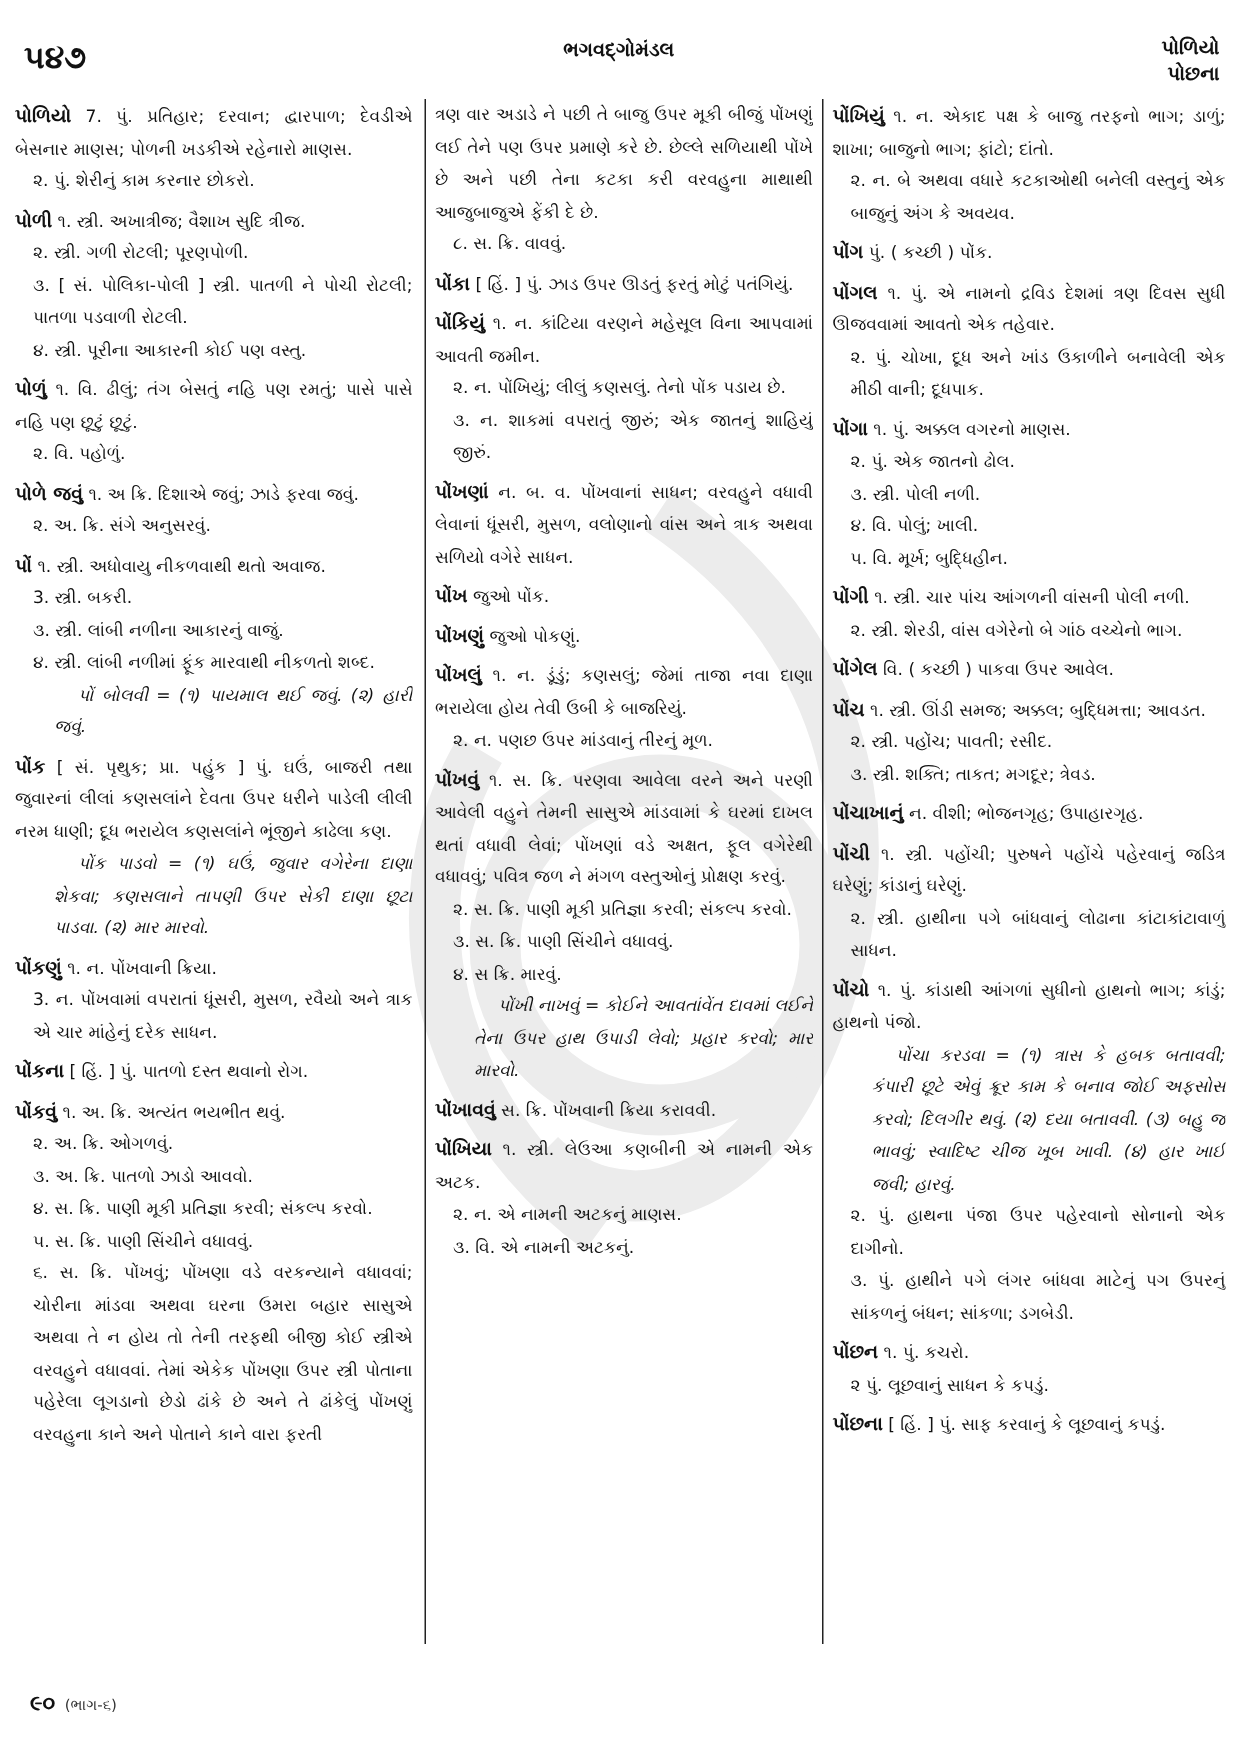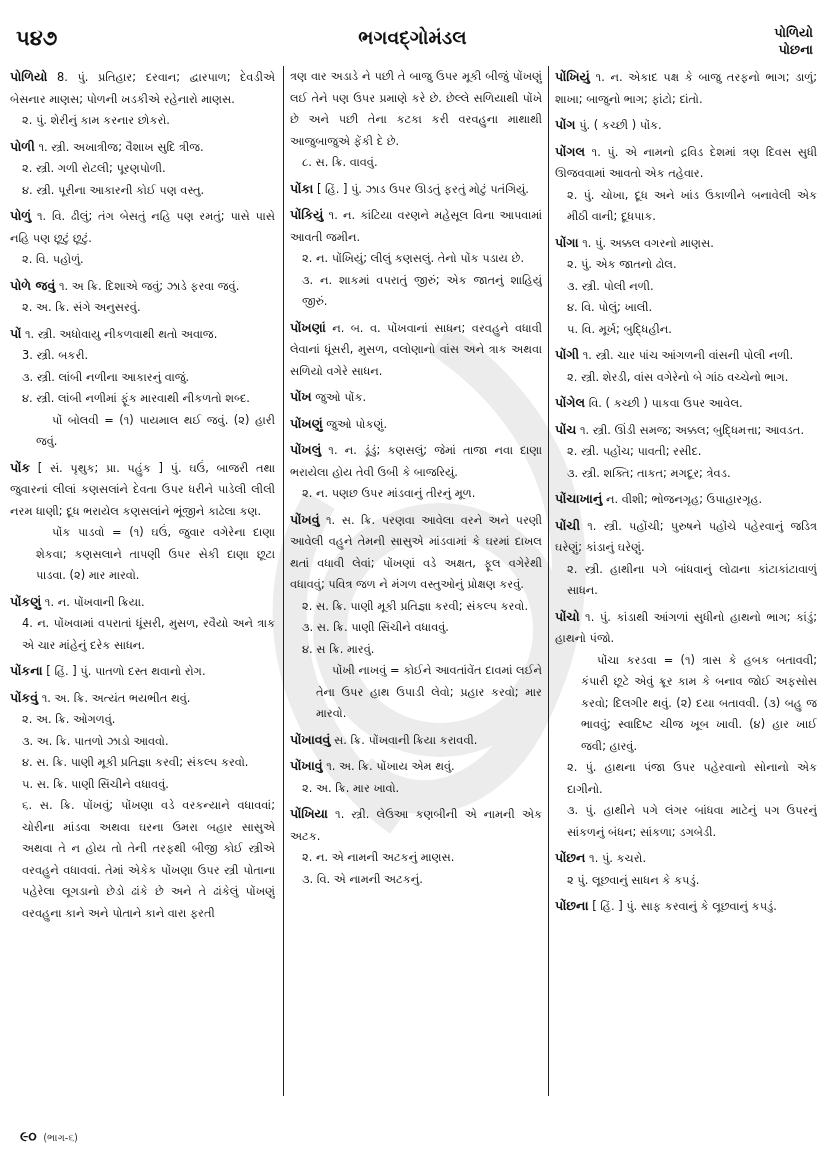--- a/index.html
+++ b/index.html
@@ -8,34 +8,34 @@
     font-family: "DejaVu Sans", sans-serif; color: #111;
   }
   .watermark {
     position: absolute; left: 230px; top: 300px; width: 420px; height: 560px;
     pointer-events: none; z-index: 0;
   }
   .header {
     position: absolute; top: 24px; left: 12px; right: 12px; height: 40px; z-index: 1;
   }
   .header .page-num { position: absolute; left: 4px; top: 2px; font-size: 21px; font-weight: bold; }
-  .header .book-title { position: absolute; left: 0; right: 0; top: 2px; text-align: center; font-size: 19px; font-weight: bold; }
+  .header .book-title { position: absolute; left: 0; right: 0; top: 2px; text-align: center; font-size: 13px; font-weight: bold; }
   .header .guide { position: absolute; right: 0; top: 0; text-align: right; font-size: 13px; font-weight: bold; line-height: 17px; }
   .columns { position: absolute; top: 66px; left: 10px; width: 805px; height: 1030px; z-index: 1; }
   .col { position: absolute; top: 0; height: 1030px; overflow: hidden; }
   .col-1 { left: 0; width: 265px; }
   .col-2 { left: 280px; width: 252px; }
   .col-3 { left: 545px; width: 262px; }
   .divider { position: absolute; top: 0; width: 1px; height: 1030px; background: #222; }
   .div-1 { left: 273px; }
   .div-2 { left: 538px; }
   .entry { margin: 0 0 4px 0; font-size: 11.4px; line-height: 21.5px; text-align: justify; }
   .head { font-weight: bold; font-size: 12.6px; }
   .sub { display: block; padding-left: 12px; }
-  .idiom { display: block; padding-left: 26px; text-indent: 16px; }
+  .idiom { display: block; padding-left: 26px; text-indent: 16px; font-style: italic; }
   .footer { position: absolute; left: 20px; top: 1128px; font-size: 14px; z-index: 1; }
   .footer .fnum { font-weight: bold; }
   .footer .vol { font-size: 10px; margin-left: 2px; color: #333; }
 </style>
 </head>
 <body>
 
 <svg class="watermark" viewBox="0 0 420 560">
   <g fill="none" stroke="#ececec" stroke-width="34">
     <path d="M210 40 C 330 120, 380 260, 300 420 C 260 500, 180 520, 130 470"></path>
@@ -48,47 +48,46 @@
   <span class="page-num">૫૪૭</span>
   <div class="book-title">ભગવદ્ગોમંડલ</div>
   <div class="guide">
     <div>પોળિયો</div>
     <div>પોછના</div>
   </div>
 </div>
 
 <div class="columns">
   <div class="col col-1">
-      <div class="entry"><span class="head">પોળિયો</span> <span>8. પું. પ્રતિહાર; દરવાન; દ્વારપાળ; દેવડીએ બેસનાર માણસ; પોળની ખડકીએ રહેનારો માણસ.</span><span class="sub">૨. પું. શેરીનું કામ કરનાર છોકરો.</span></div>
-      <div class="entry"><span class="head">પોળી</span> <span>૧. સ્ત્રી. અખાત્રીજ; વૈશાખ સુદિ ત્રીજ.</span><span class="sub">૨. સ્ત્રી. ગળી રોટલી; પૂરણપોળી.</span><span class="sub">૪. સ્ત્રી. પૂરીના આકારની કોઈ પણ વસ્તુ.</span></div>
+      <div class="entry"><span class="head">પોળિયો</span> <span>7. પું. પ્રતિહાર; દરવાન; દ્વારપાળ; દેવડીએ બેસનાર માણસ; પોળની ખડકીએ રહેનારો માણસ.</span><span class="sub">૨. પું. શેરીનું કામ કરનાર છોકરો.</span></div>
+      <div class="entry"><span class="head">પોળી</span> <span>૧. સ્ત્રી. અખાત્રીજ; વૈશાખ સુદિ ત્રીજ.</span><span class="sub">૨. સ્ત્રી. ગળી રોટલી; પૂરણપોળી.</span><span class="sub">૩. [ સં. પોલિકા-પોલી ] સ્ત્રી. પાતળી ને પોચી રોટલી; પાતળા પડવાળી રોટલી.</span><span class="sub">૪. સ્ત્રી. પૂરીના આકારની કોઈ પણ વસ્તુ.</span></div>
       <div class="entry"><span class="head">પોળું</span> <span>૧. વિ. ઢીલું; તંગ બેસતું નહિ પણ રમતું; પાસે પાસે નહિ પણ છૂટું છૂટું.</span><span class="sub">૨. વિ. પહોળું.</span></div>
       <div class="entry"><span class="head">પોળે જવું</span> <span>૧. અ ક્રિ. દિશાએ જવું; ઝાડે ફરવા જવું.</span><span class="sub">૨. અ. ક્રિ. સંગે અનુસરવું.</span></div>
       <div class="entry"><span class="head">પોં</span> <span>૧. સ્ત્રી. અધોવાયુ નીકળવાથી થતો અવાજ.</span><span class="sub">3. સ્ત્રી. બકરી.</span><span class="sub">૩. સ્ત્રી. લાંબી નળીના આકારનું વાજું.</span><span class="sub">૪. સ્ત્રી. લાંબી નળીમાં ફૂંક મારવાથી નીકળતો શબ્દ.</span><span class="idiom">પોં બોલવી = (૧) પાયમાલ થઈ જવું. (૨) હારી જવું.</span></div>
       <div class="entry"><span class="head">પોંક</span> <span>[ સં. પૃથુક; પ્રા. પહુંક ] પું. ઘઉં, બાજરી તથા જુવારનાં લીલાં કણસલાંને દેવતા ઉપર ધરીને પાડેલી લીલી નરમ ધાણી; દૂધ ભરાયેલ કણસલાંને ભૂંજીને કાઢેલા કણ.</span><span class="idiom">પોંક પાડવો = (૧) ઘઉં, જુવાર વગેરેના દાણા શેકવા; કણસલાને તાપણી ઉપર સેકી દાણા છૂટા પાડવા. (૨) માર મારવો.</span></div>
-      <div class="entry"><span class="head">પોંકણું</span> <span>૧. ન. પોંખવાની ક્રિયા.</span><span class="sub">4. ન. પોંખવામાં વપરાતાં ધૂંસરી, મુસળ, રવૈયો અને ત્રાક એ ચાર માંહેનું દરેક સાધન.</span></div>
+      <div class="entry"><span class="head">પોંકણું</span> <span>૧. ન. પોંખવાની ક્રિયા.</span><span class="sub">3. ન. પોંખવામાં વપરાતાં ધૂંસરી, મુસળ, રવૈયો અને ત્રાક એ ચાર માંહેનું દરેક સાધન.</span></div>
       <div class="entry"><span class="head">પોંકના</span> <span>[ હિં. ] પું. પાતળો દસ્ત થવાનો રોગ.</span></div>
       <div class="entry"><span class="head">પોંકવું</span> <span>૧. અ. ક્રિ. અત્યંત ભયભીત થવું.</span><span class="sub">૨. અ. ક્રિ. ઓગળવું.</span><span class="sub">૩. અ. ક્રિ. પાતળો ઝાડો આવવો.</span><span class="sub">૪. સ. ક્રિ. પાણી મૂકી પ્રતિજ્ઞા કરવી; સંકલ્પ કરવો.</span><span class="sub">૫. સ. ક્રિ. પાણી સિંચીને વધાવવું.</span><span class="sub">૬. સ. ક્રિ. પોંખવું; પોંખણા વડે વરકન્યાને વધાવવાં; ચોરીના માંડવા અથવા ઘરના ઉમરા બહાર સાસુએ અથવા તે ન હોય તો તેની તરફથી બીજી કોઈ સ્ત્રીએ વરવહુને વધાવવાં. તેમાં એકેક પોંખણા ઉપર સ્ત્રી પોતાના પહેરેલા લૂગડાનો છેડો ઢાંકે છે અને તે ઢાંકેલું પોંખણું વરવહુના કાને અને પોતાને કાને વારા ફરતી</span></div>
     </div>
   <div class="divider div-1"></div>
   <div class="col col-2">
       <div class="entry"><span>ત્રણ વાર અડાડે ને પછી તે બાજુ ઉપર મૂકી બીજું પોંખણું લઈ તેને પણ ઉપર પ્રમાણે કરે છે. છેલ્લે સળિયાથી પોંખે છે અને પછી તેના કટકા કરી વરવહુના માથાથી આજુબાજુએ ફેંકી દે છે.</span><span class="sub">૮. સ. ક્રિ. વાવવું.</span></div>
       <div class="entry"><span class="head">પોંકા</span> <span>[ હિં. ] પું. ઝાડ ઉપર ઊડતું ફરતું મોટું પતંગિયું.</span></div>
       <div class="entry"><span class="head">પોંકિયું</span> <span>૧. ન. કાંટિયા વરણને મહેસૂલ વિના આપવામાં આવતી જમીન.</span><span class="sub">૨. ન. પોંખિયું; લીલું કણસલું. તેનો પોંક પડાય છે.</span><span class="sub">૩. ન. શાકમાં વપરાતું જીરું; એક જાતનું શાહિયું જીરું.</span></div>
       <div class="entry"><span class="head">પોંખણાં</span> <span>ન. બ. વ. પોંખવાનાં સાધન; વરવહુને વધાવી લેવાનાં ધૂંસરી, મુસળ, વલોણાનો વાંસ અને ત્રાક અથવા સળિયો વગેરે સાધન.</span></div>
       <div class="entry"><span class="head">પોંખ</span> <span>જુઓ પોંક.</span></div>
       <div class="entry"><span class="head">પોંખણું</span> <span>જુઓ પોકણું.</span></div>
       <div class="entry"><span class="head">પોંખલું</span> <span>૧. ન. ડૂંડું; કણસલું; જેમાં તાજા નવા દાણા ભરાયેલા હોય તેવી ઉબી કે બાજરિયું.</span><span class="sub">૨. ન. પણછ ઉપર માંડવાનું તીરનું મૂળ.</span></div>
       <div class="entry"><span class="head">પોંખવું</span> <span>૧. સ. ક્રિ. પરણવા આવેલા વરને અને પરણી આવેલી વહુને તેમની સાસુએ માંડવામાં કે ઘરમાં દાખલ થતાં વધાવી લેવાં; પોંખણાં વડે અક્ષત, ફૂલ વગેરેથી વધાવવું; પવિત્ર જળ ને મંગળ વસ્તુઓનું પ્રોક્ષણ કરવું.</span><span class="sub">૨. સ. ક્રિ. પાણી મૂકી પ્રતિજ્ઞા કરવી; સંકલ્પ કરવો.</span><span class="sub">૩. સ. ક્રિ. પાણી સિંચીને વધાવવું.</span><span class="sub">૪. સ ક્રિ. મારવું.</span><span class="idiom">પોંખી નાખવું = કોઈને આવતાંવેંત દાવમાં લઈને તેના ઉપર હાથ ઉપાડી લેવો; પ્રહાર કરવો; માર મારવો.</span></div>
       <div class="entry"><span class="head">પોંખાવવું</span> <span>સ. ક્રિ. પોંખવાની ક્રિયા કરાવવી.</span></div>
-      <div class="entry"><span class="head">પોંખાવું</span> <span>૧. અ. ક્રિ. પોંખાય એમ થવું.</span><span class="sub">૨. અ. ક્રિ. માર ખાવો.</span></div>
       <div class="entry"><span class="head">પોંખિયા</span> <span>૧. સ્ત્રી. લેઉઆ કણબીની એ નામની એક અટક.</span><span class="sub">૨. ન. એ નામની અટકનું માણસ.</span><span class="sub">૩. વિ. એ નામની અટકનું.</span></div>
     </div>
   <div class="divider div-2"></div>
   <div class="col col-3">
-      <div class="entry"><span class="head">પોંખિયું</span> <span>૧. ન. એકાદ પક્ષ કે બાજુ તરફનો ભાગ; ડાળું; શાખા; બાજુનો ભાગ; ફાંટો; દાંતો.</span></div>
+      <div class="entry"><span class="head">પોંખિયું</span> <span>૧. ન. એકાદ પક્ષ કે બાજુ તરફનો ભાગ; ડાળું; શાખા; બાજુનો ભાગ; ફાંટો; દાંતો.</span><span class="sub">૨. ન. બે અથવા વધારે કટકાઓથી બનેલી વસ્તુનું એક બાજુનું અંગ કે અવયવ.</span></div>
       <div class="entry"><span class="head">પોંગ</span> <span>પું. ( કચ્છી ) પોંક.</span></div>
       <div class="entry"><span class="head">પોંગલ</span> <span>૧. પું. એ નામનો દ્રવિડ દેશમાં ત્રણ દિવસ સુધી ઊજવવામાં આવતો એક તહેવાર.</span><span class="sub">૨. પું. ચોખા, દૂધ અને ખાંડ ઉકાળીને બનાવેલી એક મીઠી વાની; દૂધપાક.</span></div>
       <div class="entry"><span class="head">પોંગા</span> <span>૧. પું. અક્કલ વગરનો માણસ.</span><span class="sub">૨. પું. એક જાતનો ઢોલ.</span><span class="sub">૩. સ્ત્રી. પોલી નળી.</span><span class="sub">૪. વિ. પોલું; ખાલી.</span><span class="sub">૫. વિ. મૂર્ખ; બુદ્ધિહીન.</span></div>
       <div class="entry"><span class="head">પોંગી</span> <span>૧. સ્ત્રી. ચાર પાંચ આંગળની વાંસની પોલી નળી.</span><span class="sub">૨. સ્ત્રી. શેરડી, વાંસ વગેરેનો બે ગાંઠ વચ્ચેનો ભાગ.</span></div>
       <div class="entry"><span class="head">પોંગેલ</span> <span>વિ. ( કચ્છી ) પાકવા ઉપર આવેલ.</span></div>
       <div class="entry"><span class="head">પોંચ</span> <span>૧. સ્ત્રી. ઊંડી સમજ; અક્કલ; બુદ્ધિમત્તા; આવડત.</span><span class="sub">૨. સ્ત્રી. પહોંચ; પાવતી; રસીદ.</span><span class="sub">૩. સ્ત્રી. શક્તિ; તાકત; મગદૂર; ત્રેવડ.</span></div>
       <div class="entry"><span class="head">પોંચાખાનું</span> <span>ન. વીશી; ભોજનગૃહ; ઉપાહારગૃહ.</span></div>
       <div class="entry"><span class="head">પોંચી</span> <span>૧. સ્ત્રી. પહોંચી; પુરુષને પહોંચે પહેરવાનું જડિત્ર ઘરેણું; કાંડાનું ઘરેણું.</span><span class="sub">૨. સ્ત્રી. હાથીના પગે બાંધવાનું લોઢાના કાંટાકાંટાવાળું સાધન.</span></div>
       <div class="entry"><span class="head">પોંચો</span> <span>૧. પું. કાંડાથી આંગળાં સુધીનો હાથનો ભાગ; કાંડું; હાથનો પંજો.</span><span class="idiom">પોંચા કરડવા = (૧) ત્રાસ કે હબક બતાવવી; કંપારી છૂટે એવું ક્રૂર કામ કે બનાવ જોઈ અફસોસ કરવો; દિલગીર થવું. (૨) દયા બતાવવી. (૩) બહુ જ ભાવવું; સ્વાદિષ્ટ ચીજ ખૂબ ખાવી. (૪) હાર ખાઈ જવી; હારવું.</span><span class="sub">૨. પું. હાથના પંજા ઉપર પહેરવાનો સોનાનો એક દાગીનો.</span><span class="sub">૩. પું. હાથીને પગે લંગર બાંધવા માટેનું પગ ઉપરનું સાંકળનું બંધન; સાંકળા; ડગબેડી.</span></div>
       <div class="entry"><span class="head">પોંછન</span> <span>૧. પું. કચરો.</span><span class="sub">૨ પું. લૂછવાનું સાધન કે કપડું.</span></div>

